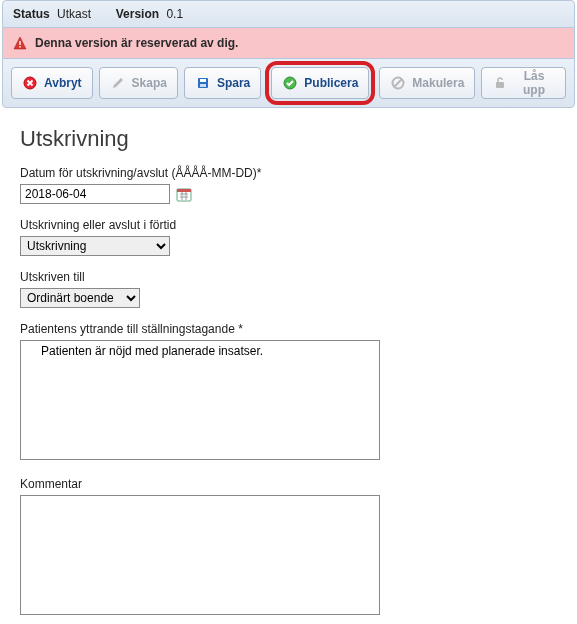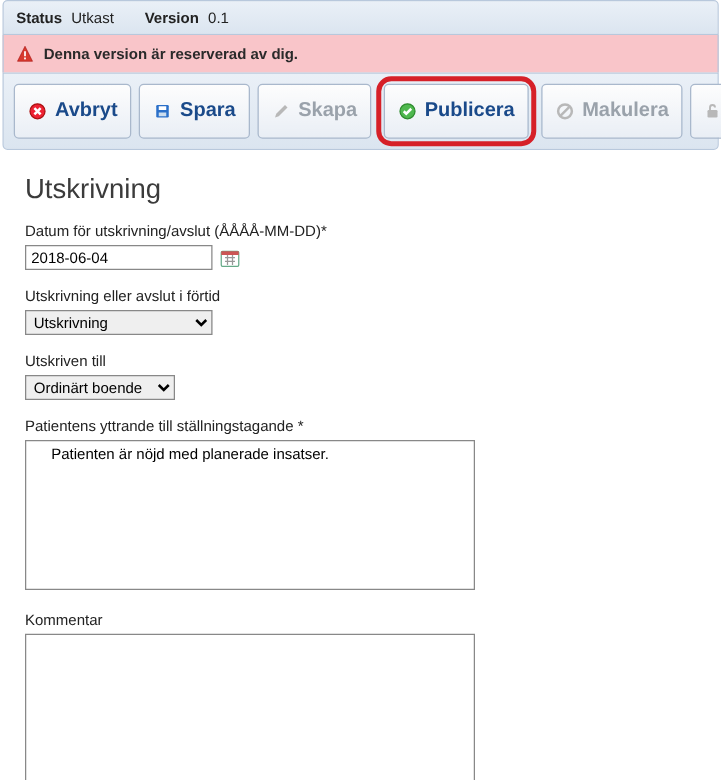--- a/index.html
+++ b/index.html
@@ -43,23 +43,23 @@
     gap: 6px;
   }
   .btn {
     display: inline-flex;
     align-items: center;
     gap: 6px;
     background: linear-gradient(#fdfdfd, #e9eef5);
     border: 1px solid #a9b8cc;
     border-radius: 4px;
     padding: 4px 10px;
-    height: 44px;
-    font-family: inherit;
-    font-size: 16px;
+    height: 32px;
+    font-family: inherit;
+    font-size: 12px;
     font-weight: bold;
     color: #1a4a8a;
     cursor: pointer;
   }
   .btn.disabled {
     color: #9aa2ab;
     cursor: default;
   }
   .btn .icn { width: 16px; height: 16px; display: inline-flex; align-items: center; justify-content: center; }
   .highlight-ring {
@@ -142,38 +142,38 @@
   <button class="btn">
     <span class="icn">
       <svg width="14" height="14" viewBox="0 0 14 14">
           <circle cx="7" cy="7" r="6" fill="#e23" stroke="#a11"></circle>
           <path d="M4.5 4.5 L9.5 9.5 M9.5 4.5 L4.5 9.5" stroke="#fff" stroke-width="2"></path>
         </svg>
     </span>
     <span>Avbryt</span>
   </button>
 
+  <button class="btn disabled">
+    <span class="icn">
+      <svg width="14" height="14" viewBox="0 0 14 14">
+          <path d="M2 12 L3 9 L10 2 L12 4 L5 11 Z" fill="#b8b8b8"></path>
+        </svg>
+    </span>
+    <span>Skapa</span>
+  </button>
+
   <button class="btn">
     <span class="icn">
       <svg width="14" height="14" viewBox="0 0 14 14">
           <rect x="2" y="2" width="10" height="10" fill="#2a6fc9" rx="1"></rect>
           <rect x="4" y="3" width="6" height="3" fill="#fff"></rect>
           <rect x="4" y="8" width="6" height="3" fill="#cde"></rect>
         </svg>
     </span>
     <span>Spara</span>
-  </button>
-
-  <button class="btn disabled">
-    <span class="icn">
-      <svg width="14" height="14" viewBox="0 0 14 14">
-          <path d="M2 12 L3 9 L10 2 L12 4 L5 11 Z" fill="#b8b8b8"></path>
-        </svg>
-    </span>
-    <span>Skapa</span>
   </button>
 
   <span class="highlight-ring">
     <button class="btn">
       <span class="icn">
         <svg width="14" height="14" viewBox="0 0 14 14">
             <circle cx="7" cy="7" r="6" fill="#4fb84f" stroke="#2e8b2e"></circle>
             <path d="M4 7 L6 9 L10 5" stroke="#fff" stroke-width="2" fill="none"></path>
           </svg>
       </span>

